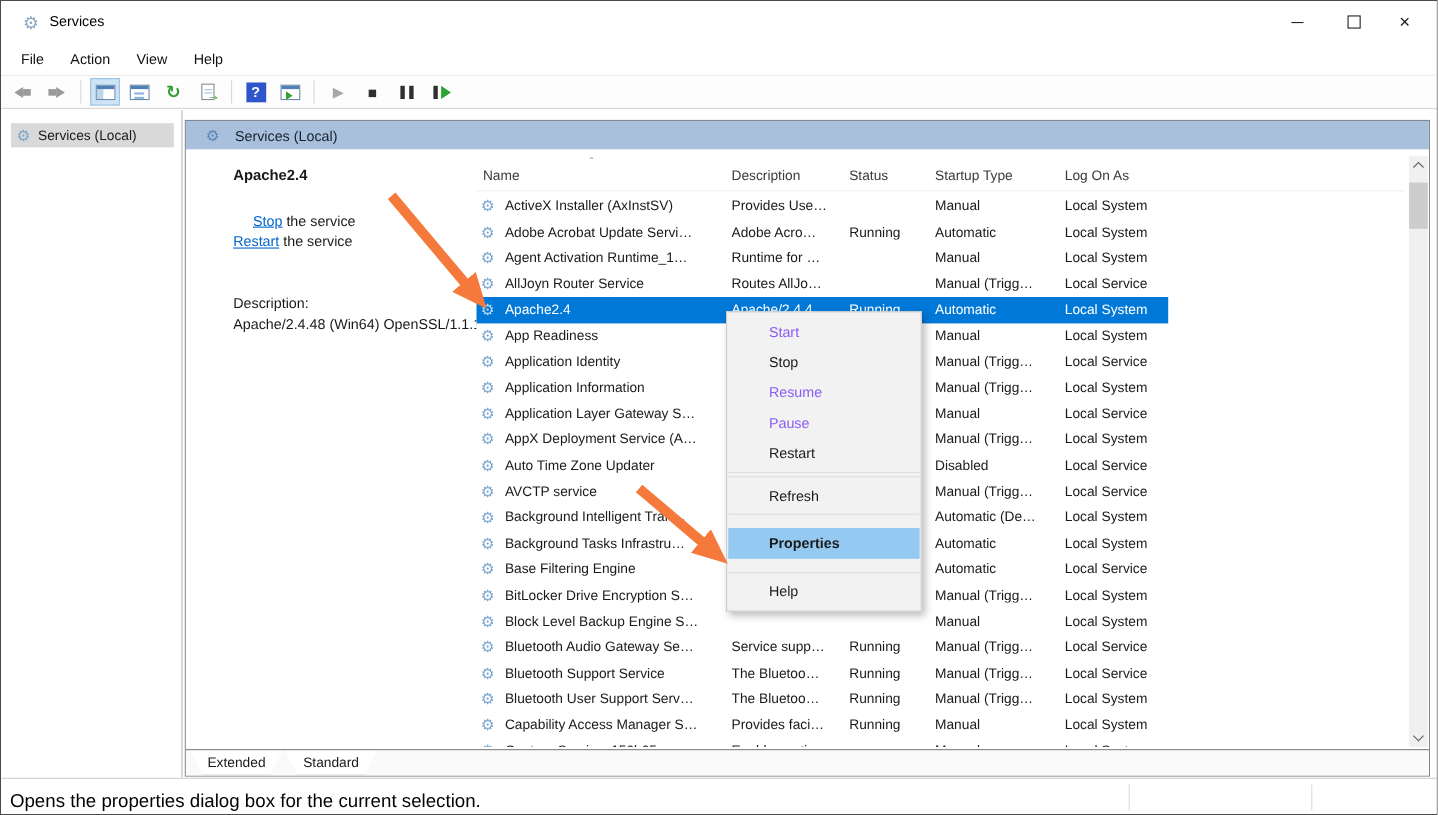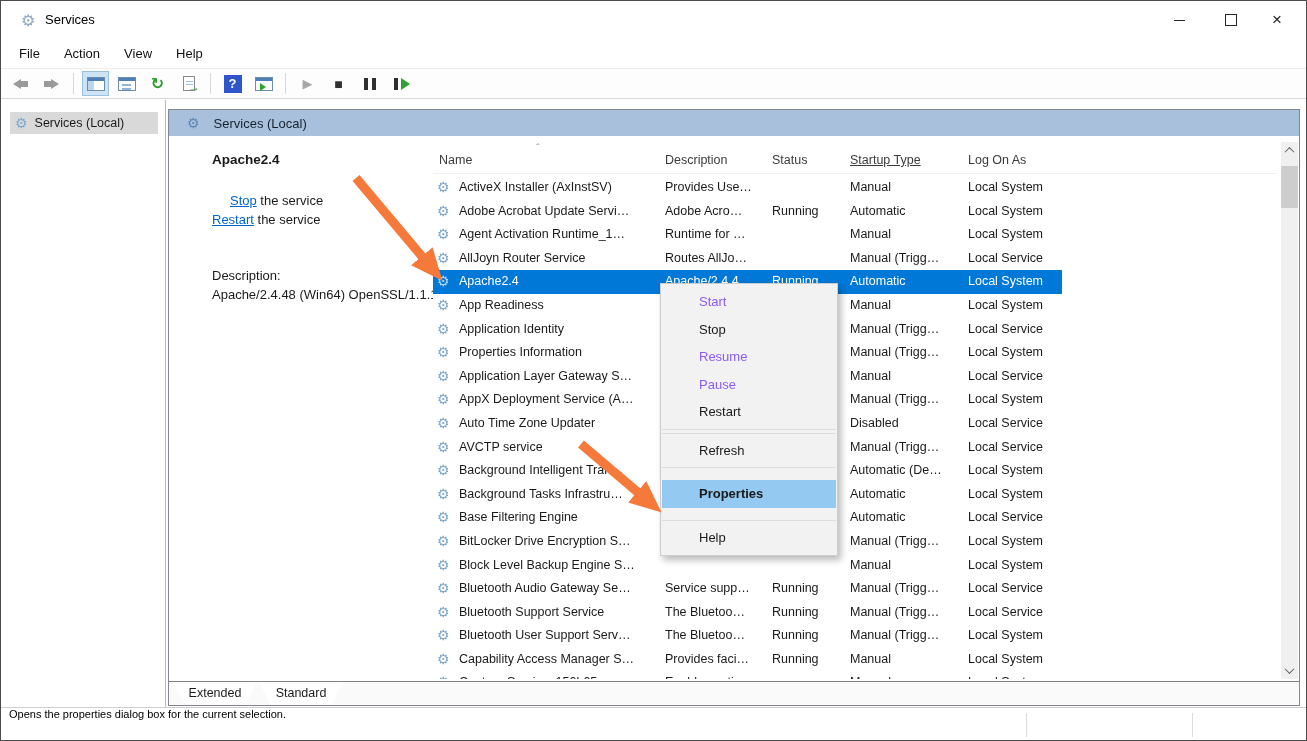--- a/index.html
+++ b/index.html
@@ -68,21 +68,21 @@
   .info .act1 { position:absolute; left:41px; top:57px;margin-left:20px; }
   .info .act2 { position:absolute; left:43px; top:76px; }
   .info a.lnk { color:#0066cc; text-decoration:underline; }
   .info .desc-label { position:absolute; left:43px; top:132px; }
   .info .desc-text { position:absolute; left:43px; top:151px; width:222px; white-space:nowrap; overflow:hidden; }
 
   
   .listpane { position:absolute; left:264px; top:0; right:0; bottom:0; }
   .lheader { position:absolute; left:0; top:6px; right:22px; height:32px; border-bottom:1px solid #f0f0f0; font-size:12.5px; color:#3b3b3b; }
   .lheader .hc { position:absolute; bottom:6px; white-space:nowrap; }
-  .h0{left:6px;} .h1{left:232px;} .h2{left:339px;} .h3{left:417px;text-decoration:underline;} .h4{left:535px;}
+  .h0{left:6px;} .h1{left:232px;} .h2{left:339px;} .h3{left:417px;} .h4{left:535px;}
   .sortcaret { position:absolute; left:103px; top:0px; font-size:11px; color:#9a9a9a; }
   .rows { position:absolute; left:0; top:40px; right:20px; bottom:2px; overflow:hidden; }
   .row { position:relative; width:629px; height:23.6px; font-size:12.5px; }
   .row .cell { position:absolute; top:4px; white-space:nowrap; overflow:hidden; }
   .row .gear { position:absolute; left:4px; top:3px; color:#7ba7cf; font-size:14px; }
   .cn{left:26px; width:198px;} .cd{left:232px; width:104px;} .cs{left:339px; width:75px;} .cst{left:417px; width:114px;} .clo{left:535px; width:94px;}
   .row.selected { background:#0078d7; color:#fff; }
   .row.selected .gear { color:#bcd9f2; }
 
   
@@ -104,21 +104,21 @@
   .cmenu { position:absolute; left:659px; top:282px; width:178px; background:#f2f2f2; border:1px solid #cdcdcd;
            box-shadow:3px 4px 7px rgba(0,0,0,0.28); padding:4px 0; z-index:30; }
   .cmenu-item { position:relative; height:27.5px; line-height:27.5px; padding-left:38px; font-size:13px; color:#1a1a1a; }
   .cmenu-item.disabled { color:#8b5cf6; }
   .cmenu-item.hl { background:#94c9f2; font-weight:bold; margin:12px 1px; padding-left:37px; }
   .cmenu-item .sub { position:absolute; right:12px; top:0; font-size:14px; color:#444; }
   .cmenu-sep { height:0; border-top:1px solid #dcdcdc; margin:3px 1px; }
 
   
   .statusbar { position:absolute; left:0; bottom:0; right:0; height:33px; background:#fff; border-top:1px solid #cfcfcf; }
-  .statusbar .txt { position:absolute; left:8px; top:0; font-size:11px; color:#000; }
+  .statusbar .txt { position:absolute; left:8px; top:11px; font-size:17px; color:#000; }
   .sb-sep { position:absolute; top:5px; bottom:3px; width:1px; background:#dcdcdc; }
   .sb-sep.s1{ left:1025px; } .sb-sep.s2{ left:1191px; }
 
   
   .overlay { position:absolute; inset:0; z-index:50; pointer-events:none; }
 </style>
 </head>
 <body>
 
 <div class="window">
@@ -259,21 +259,21 @@
               <div class="row">
                 <span class="gear">⚙</span>
                 <span class="cell cn">Application Identity</span>
                 <span class="cell cd"></span>
                 <span class="cell cs"></span>
                 <span class="cell cst">Manual (Trigg…</span>
                 <span class="cell clo">Local Service</span>
               </div>
               <div class="row">
                 <span class="gear">⚙</span>
-                <span class="cell cn">Properties Information</span>
+                <span class="cell cn">Application Information</span>
                 <span class="cell cd"></span>
                 <span class="cell cs"></span>
                 <span class="cell cst">Manual (Trigg…</span>
                 <span class="cell clo">Local System</span>
               </div>
               <div class="row">
                 <span class="gear">⚙</span>
                 <span class="cell cn">Application Layer Gateway S…</span>
                 <span class="cell cd"></span>
                 <span class="cell cs"></span>

